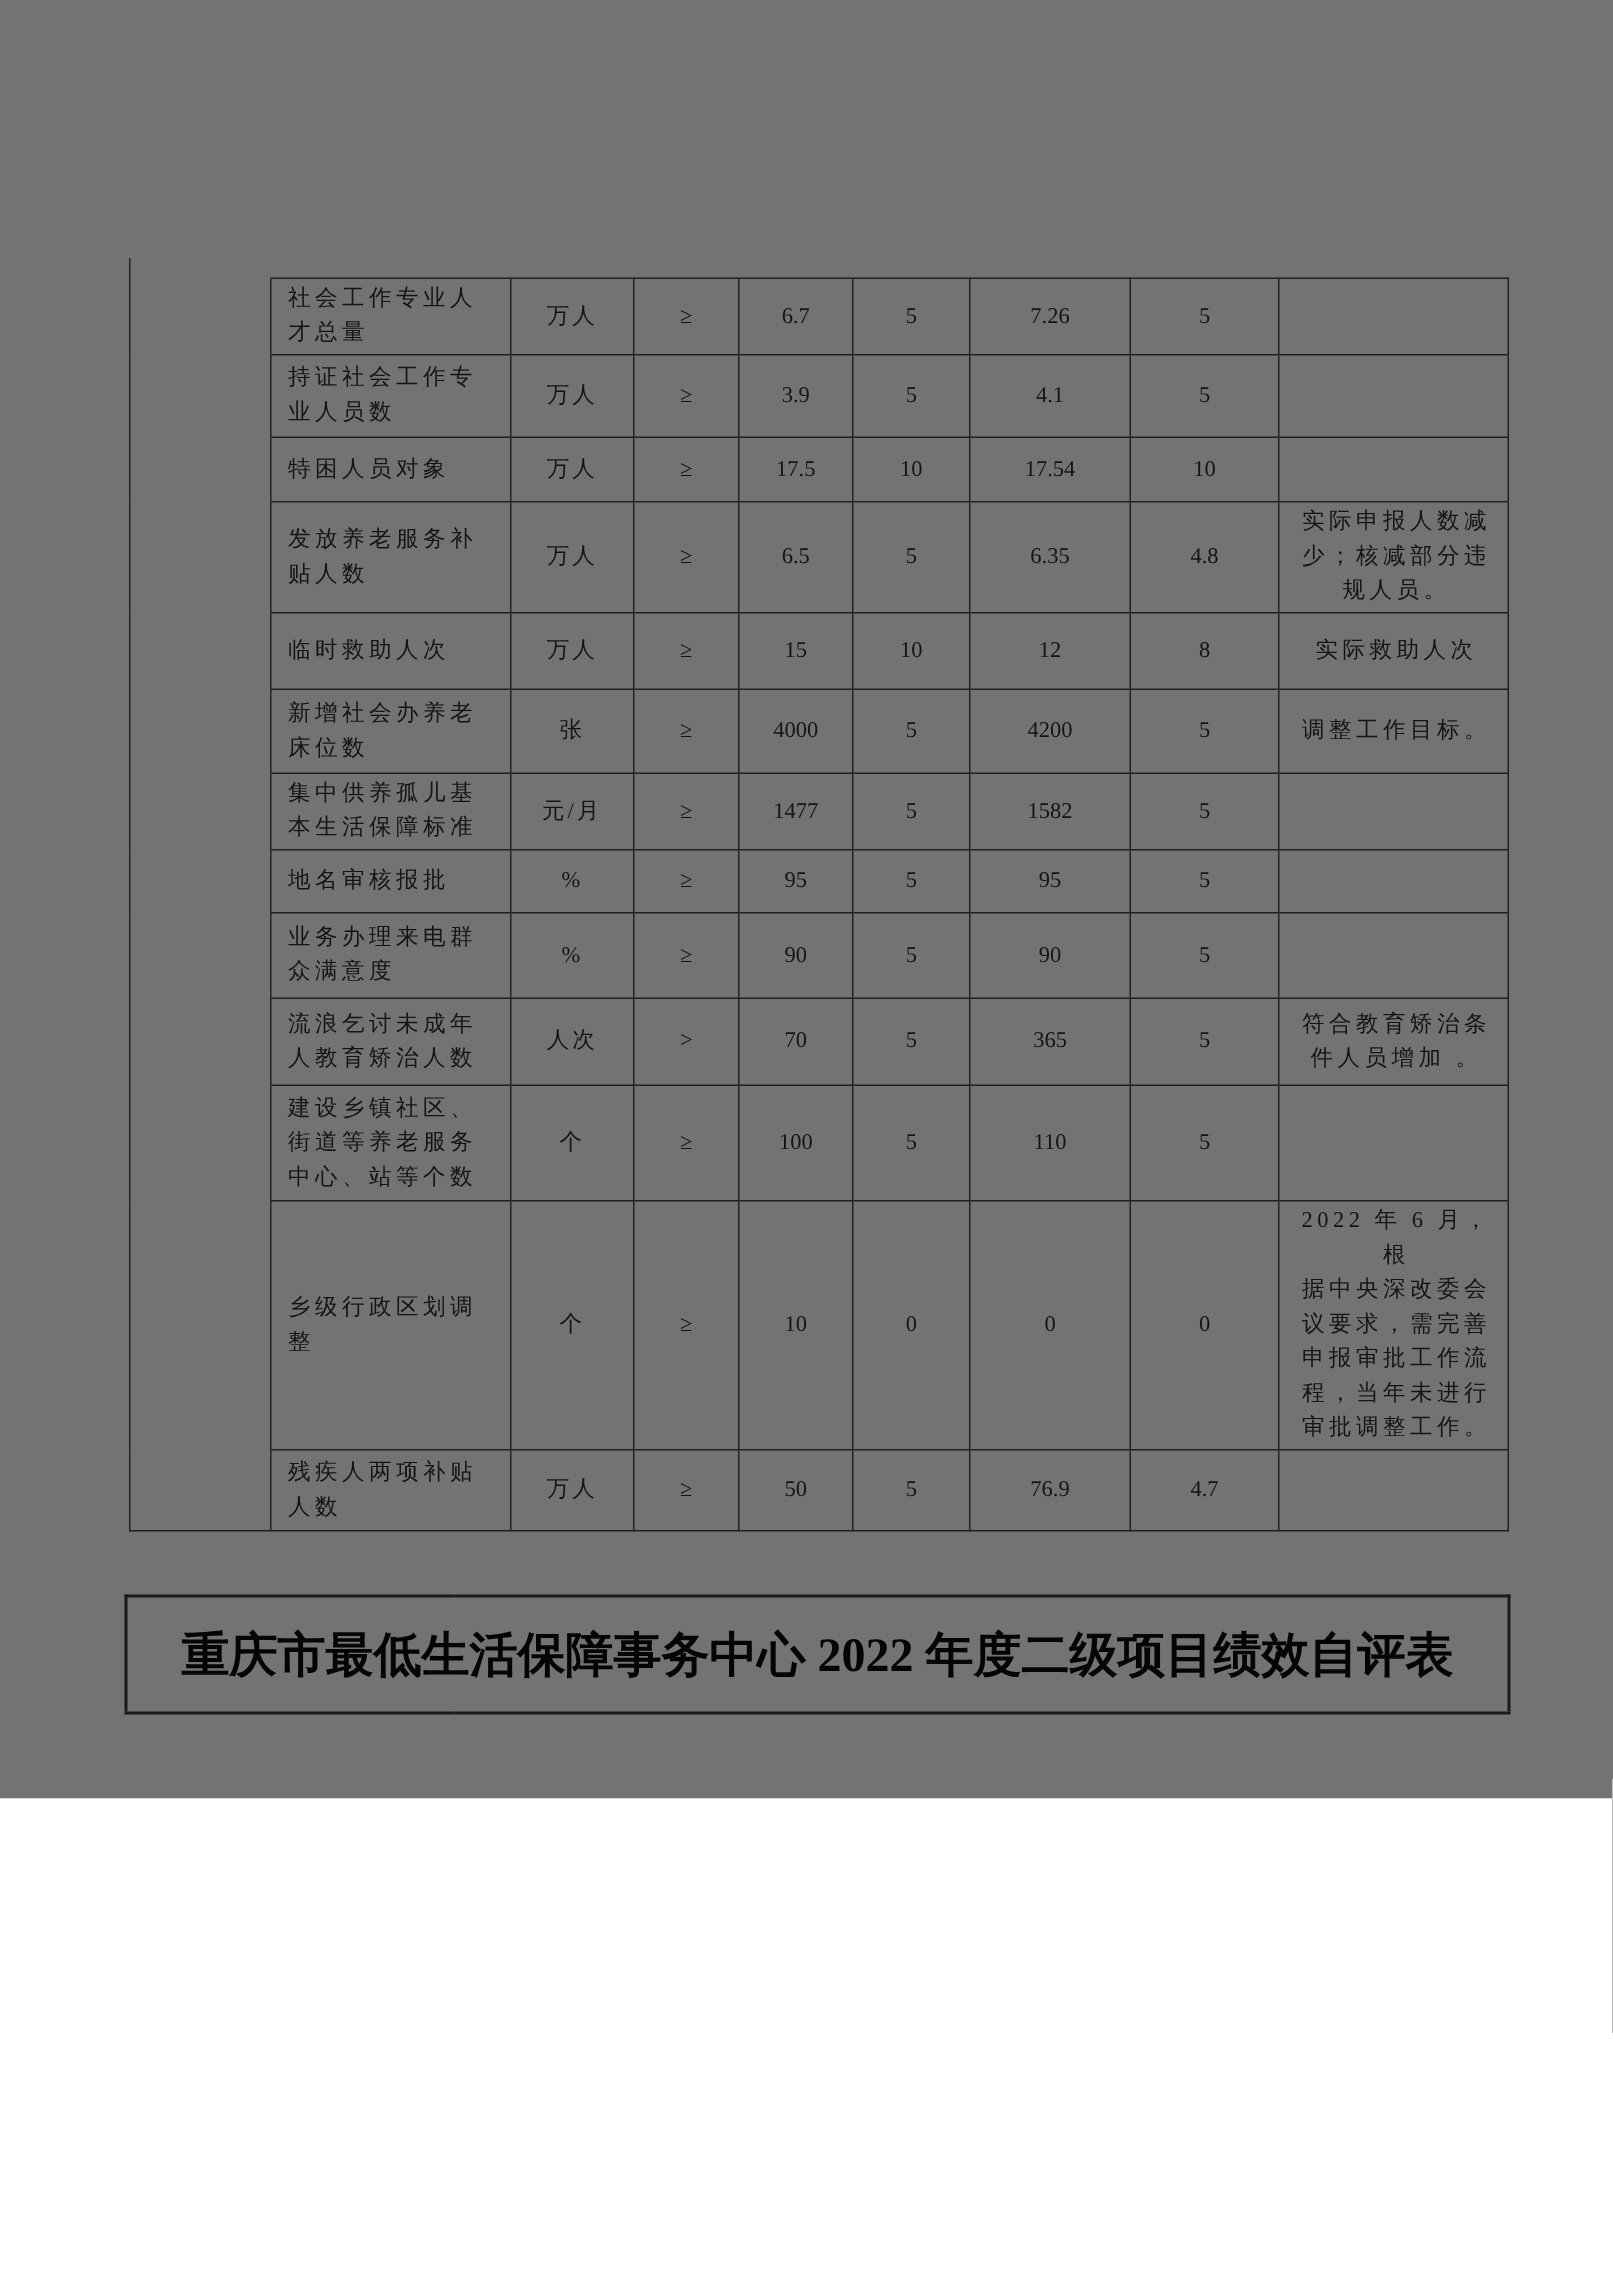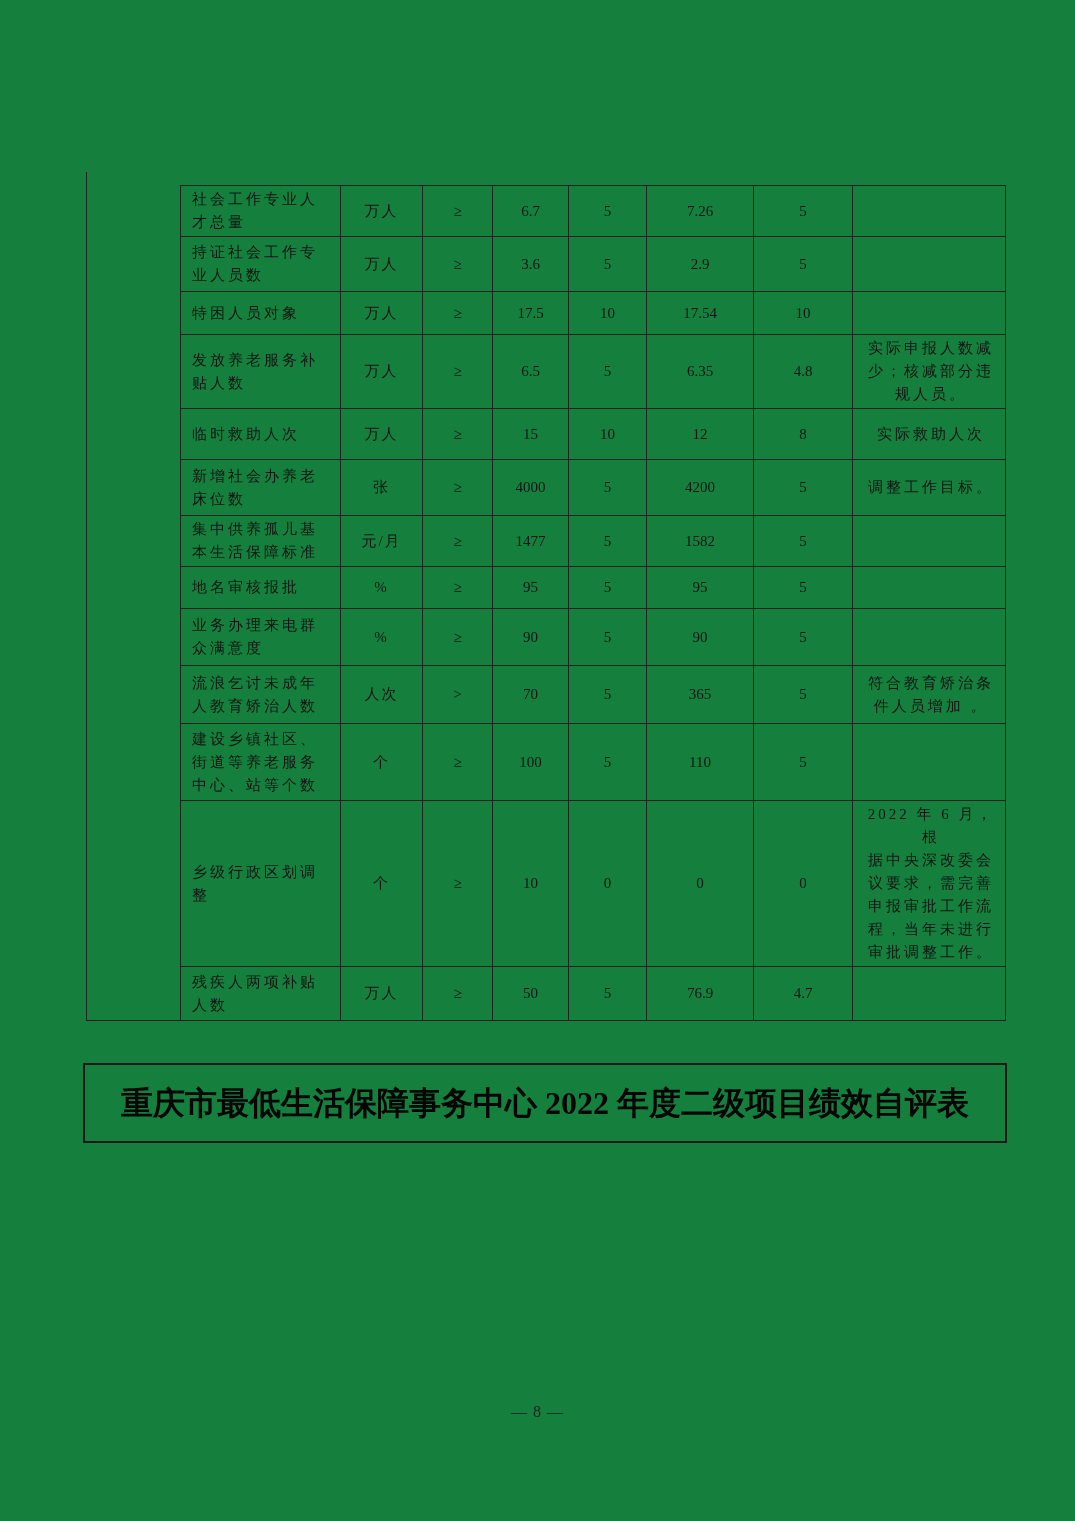--- a/index.html
+++ b/index.html
@@ -1,19 +1,19 @@
 <!DOCTYPE html>
 <html><head>
 <meta charset="utf-8">
 <style>
   html,body{margin:0;padding:0;background:#fff;}
   .page{
     position:relative;
-    width:1075px;height:1521px;
-    background:#15803d;
+    width:1075px;height:1199px;
+    background:#737373;
     font-family:"Liberation Serif","DejaVu Serif",serif;
     color:#111;
     overflow:hidden;
   }
   
   .strip-tail{
     position:absolute;left:86px;top:172px;height:14px;width:0;
     border-left:1px solid #222;
   }
   table.ind{
@@ -98,23 +98,23 @@
         <td class="c-num">5</td>
         <td class="c-num">7.26</td>
         <td class="c-num">5</td>
         <td class="c-note"></td>
       </tr>
       <tr style="height:55px">
         <td class="c-name">持证社会工作专
 业人员数</td>
         <td class="c-unit">万人</td>
         <td class="c-op">≥</td>
-        <td class="c-num">3.6</td>
-        <td class="c-num">5</td>
-        <td class="c-num">2.9</td>
+        <td class="c-num">3.9</td>
+        <td class="c-num">5</td>
+        <td class="c-num">4.1</td>
         <td class="c-num">5</td>
         <td class="c-note"></td>
       </tr>
       <tr style="height:43px">
         <td class="c-name">特困人员对象</td>
         <td class="c-unit">万人</td>
         <td class="c-op">≥</td>
         <td class="c-num">17.5</td>
         <td class="c-num">10</td>
         <td class="c-num">17.54</td>

